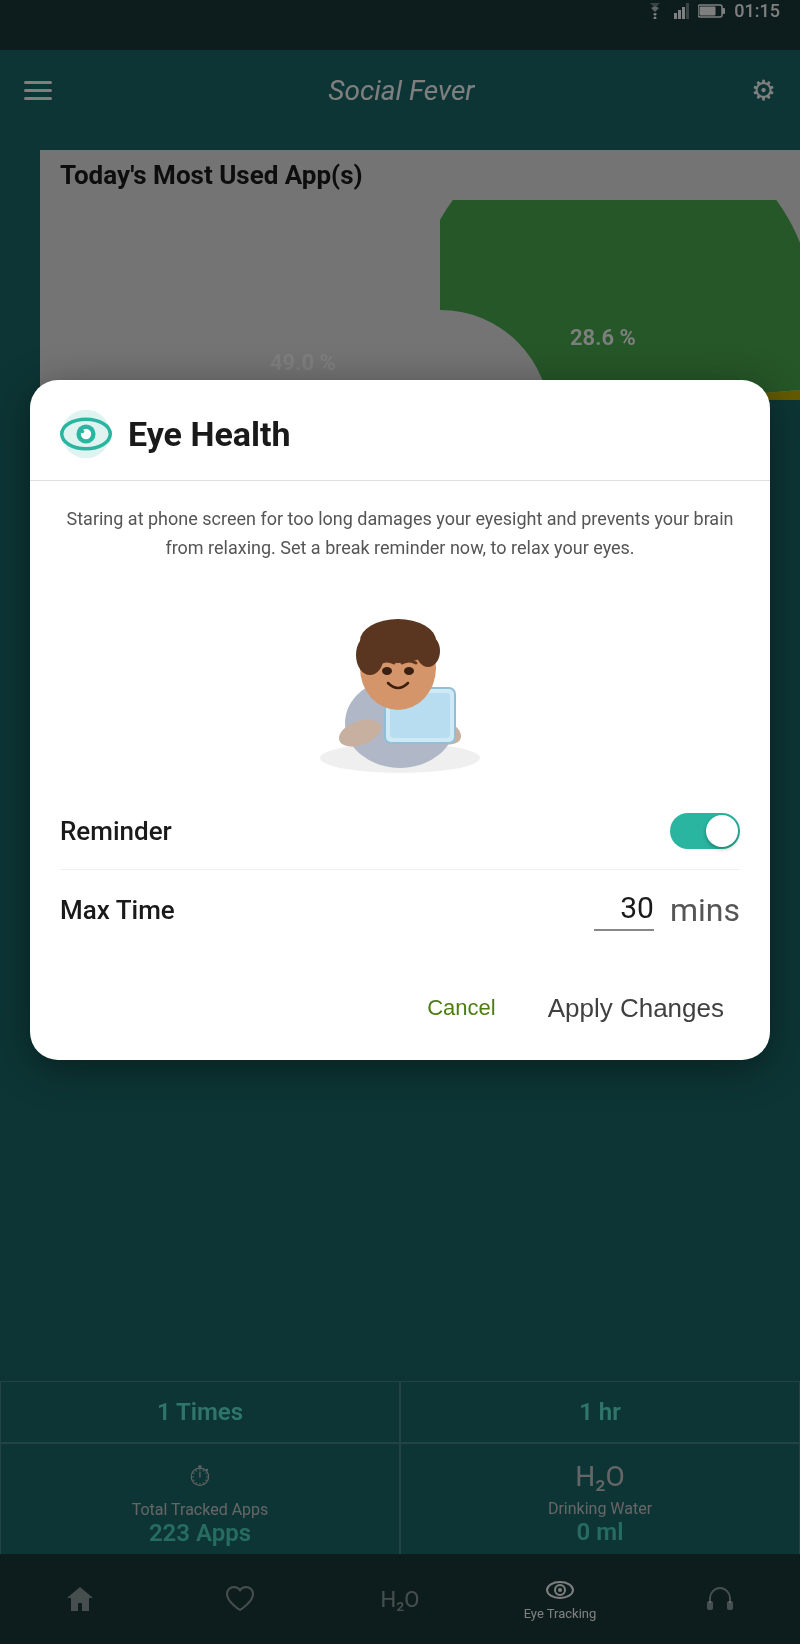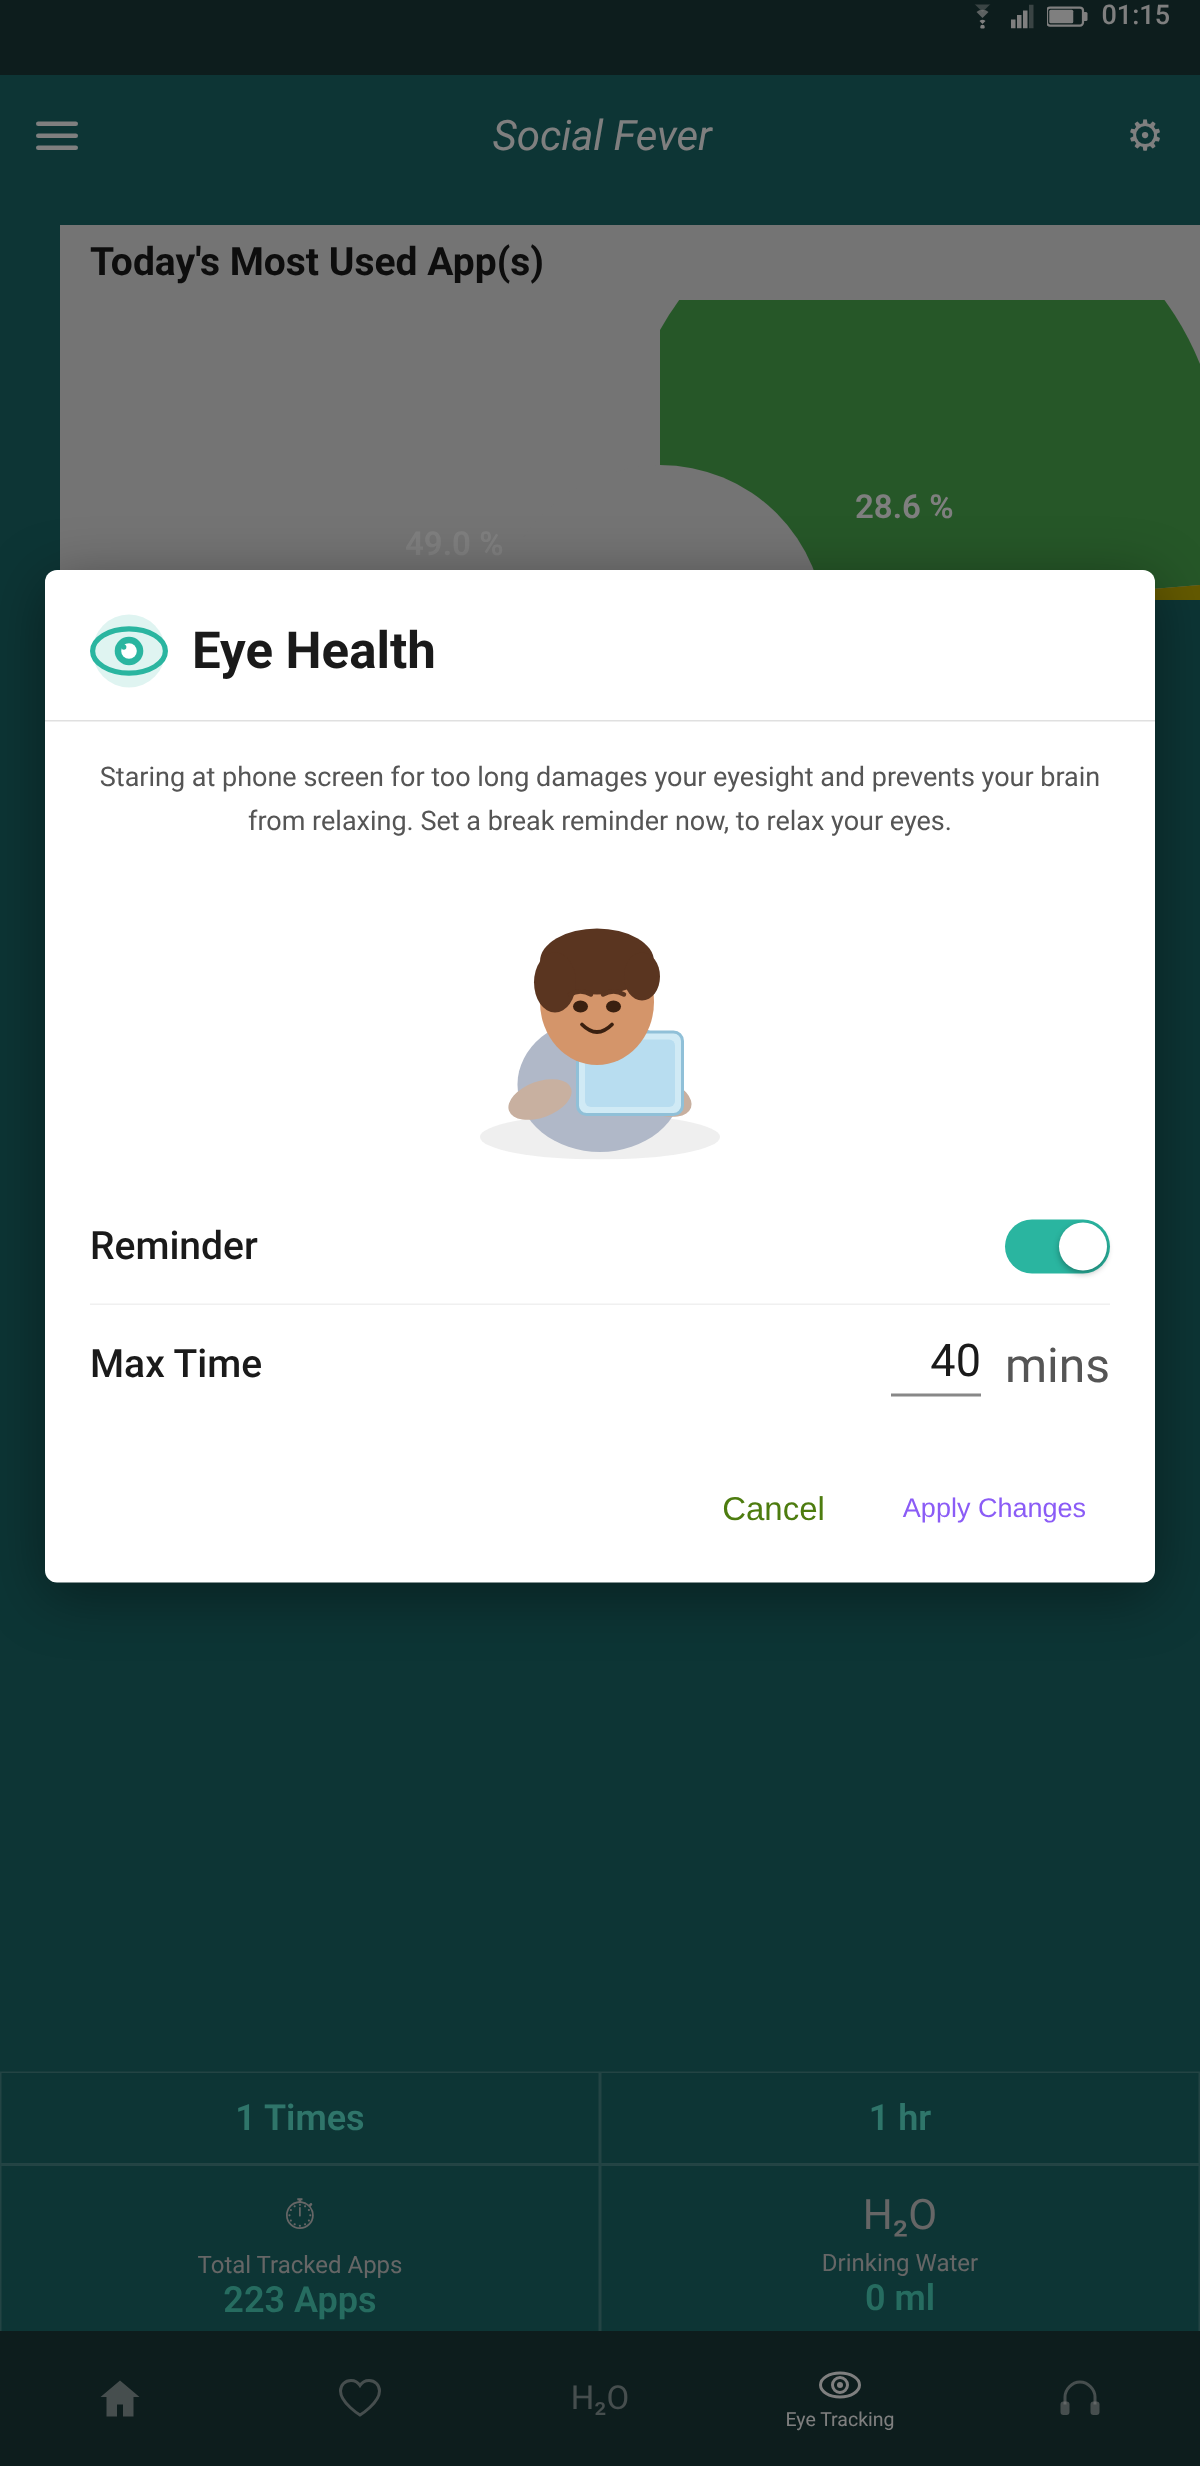--- a/index.html
+++ b/index.html
@@ -110,21 +110,21 @@
       align-items: flex-start;
       justify-content: center;
       padding-top: 380px;
       z-index: 10;
     }
 
     
     .modal {
       width: 740px;
       background: white;
-      border-radius: 8px;
+      border-radius: 28px;
       overflow: hidden;
       box-shadow: 0 8px 40px rgba(0,0,0,0.4);
     }
     .modal-header {
       display: flex;
       align-items: center;
       padding: 28px 30px 20px 30px;
       gap: 16px;
       border-bottom: 1px solid #e0e0e0;
     }
@@ -232,22 +232,22 @@
     .btn-cancel {
       font-size: 22px;
       color: #4d7c0f;
       background: none;
       border: none;
       cursor: pointer;
       font-weight: 500;
       padding: 8px 16px;
     }
     .btn-apply {
-      font-size: 18px;
-      color: #8b5cf6;
+      font-size: 26px;
+      color: #404040;
       background: none;
       border: none;
       cursor: pointer;
       font-weight: 500;
       padding: 8px 16px;
     }
 
     
     .stats-section {
       position: absolute;
@@ -428,21 +428,21 @@
       <div class="settings-row">
         <span class="settings-label">Reminder</span>
         <div class="toggle-container">
           <div class="toggle-knob"></div>
         </div>
       </div>
 
       <div class="max-time-row">
         <span class="settings-label">Max Time</span>
         <div class="time-input-area">
-          <span class="time-value">40</span>
+          <span class="time-value">30</span>
           <span class="time-unit">mins</span>
         </div>
       </div>
     </div>
 
     <div class="modal-actions">
       <button class="btn-cancel">Cancel</button>
       <button class="btn-apply">Apply Changes</button>
     </div>
   </div>

